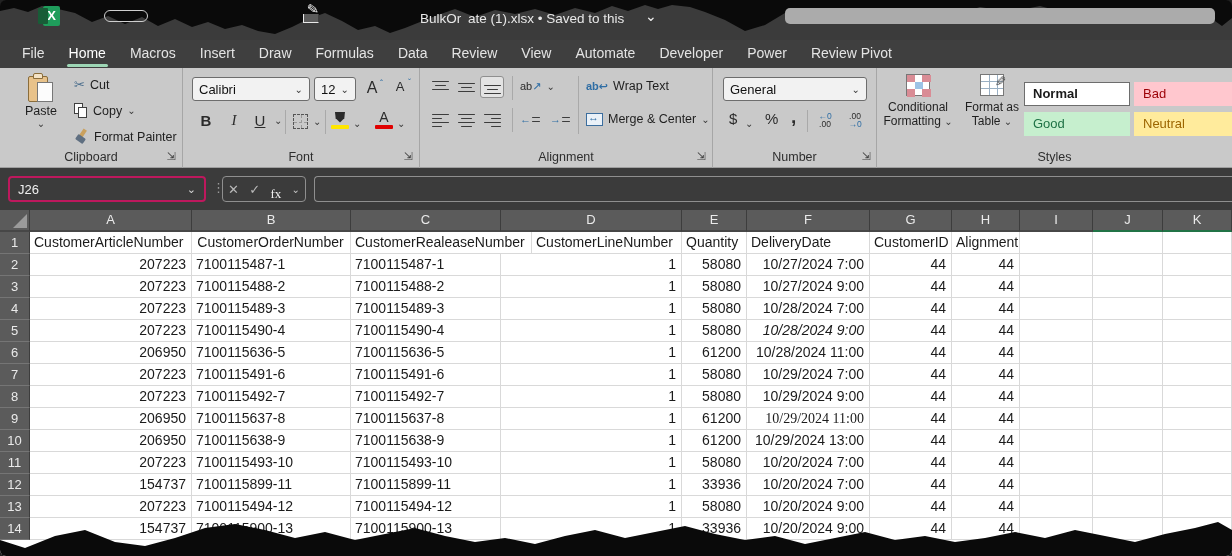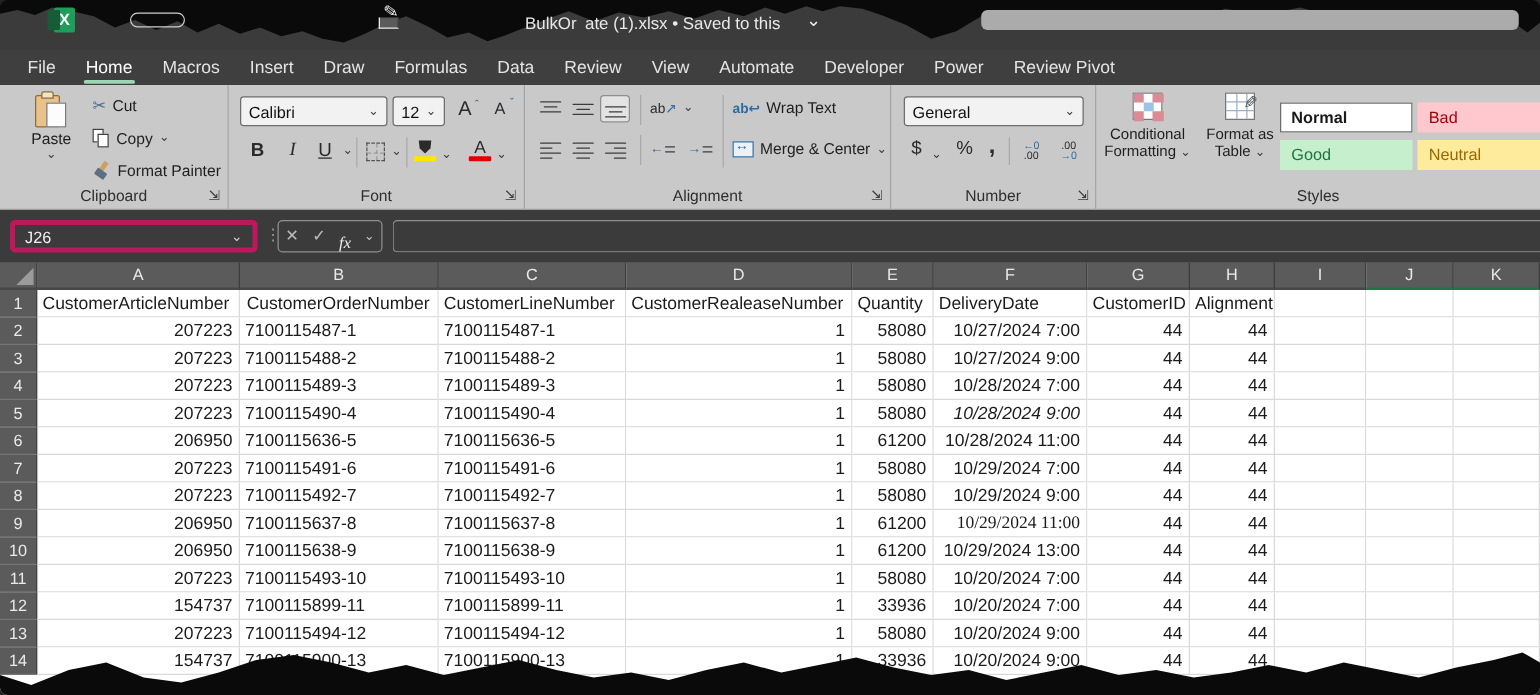--- a/index.html
+++ b/index.html
@@ -82,27 +82,27 @@
   .fat-icon{position:relative;width:24px;height:22px;margin:0 auto;border:1px solid #777;background:#fff;}
   .fat-icon .pencil{position:absolute;right:-3px;top:-2px;font-size:14px;color:#555;transform:rotate(90deg);}
   .fat-icon .r1{position:absolute;left:0;top:6px;right:0;border-top:1px solid #9ab0c4;}
   .fat-icon .r2{position:absolute;left:0;top:13px;right:0;border-top:1px solid #9ab0c4;}
   .fat-icon .c1{position:absolute;top:0;bottom:0;left:8px;border-left:1px solid #9ab0c4;}
   .fat-icon .c2{position:absolute;top:0;bottom:0;left:16px;border-left:1px solid #9ab0c4;}
   .style-chip{position:absolute;width:106px;height:24px;font-size:13px;line-height:22px;padding-left:8px;border:1px solid transparent;}
   .style-chip.first{border:1px solid #6d6d6d;outline:1px solid #fff;outline-offset:-3px;font-weight:600;}
   
   .fbar{position:absolute;left:0;top:168px;width:1232px;height:42px;background:#3b3b3b;z-index:3;}
-  .namebox{position:absolute;left:8px;top:8px;width:198px;height:26px;border:4px solid #be185d;border-radius:4px;
+  .namebox{position:absolute;left:8px;top:8px;width:198px;height:26px;border:2px solid #be185d;border-radius:4px;
            color:#f0f0f0;font-size:13px;display:flex;align-items:center;padding:0 8px;}
   .namebox .chev{color:#d8d8d8;margin-left:auto;font-size:11px;}
   .fdots{position:absolute;left:212px;top:12px;color:#9a9a9a;font-size:13px;letter-spacing:0;}
   .fxgroup{position:absolute;left:222px;top:8px;width:84px;height:26px;border:1px solid #8f8f8f;border-radius:4px;
            display:flex;align-items:center;justify-content:space-around;color:#b9b9b9;font-size:13px;}
-  .fxgroup .fx{color:#efefef;font-style:italic;font-family:"Liberation Serif","DejaVu Serif",serif;margin-top:10px;}
+  .fxgroup .fx{color:#efefef;font-family:"Liberation Serif","DejaVu Serif",serif;margin-top:10px;}
   .finput{position:absolute;left:314px;top:8px;width:926px;height:26px;border:1px solid #8f8f8f;border-radius:4px 0 0 4px;border-right:none;}
   
   .sheet{position:absolute;left:0;top:210px;width:1232px;height:346px;background:#ffffff;z-index:2;}
   .srow{display:flex;}
   .hcell{background:#5b5b5b;color:#eaeaea;font-size:13px;text-align:center;line-height:20px;height:22px;
          border-right:1px solid #3d3d3d;border-bottom:2px solid #474747;}
   .hcell.selcol{border-bottom:2px solid #217346;}
   .corner{background:#5b5b5b;border-right:1px solid #3d3d3d;border-bottom:2px solid #474747;position:relative;height:22px;}
   .corner svg{position:absolute;right:2px;bottom:2px;}
   .rhead{background:#5b5b5b;color:#eaeaea;font-size:13px;text-align:center;line-height:21px;height:22px;
@@ -403,22 +403,22 @@
         <div class="hcell" style="width: 82px;">G</div>
         <div class="hcell" style="width: 68px;">H</div>
         <div class="hcell" style="width: 73px;">I</div>
         <div class="hcell selcol" style="width: 70px;">J</div>
         <div class="hcell selcol" style="width: 69px;">K</div>
       </div>
       <div class="srow">
         <div class="rhead" style="width: 30px;">1</div>
         <div class="cell" style="width: 162px;">CustomerArticleNumber</div>
         <div class="cell" style="width: 159px; text-align: center;">CustomerOrderNumber</div>
+        <div class="cell" style="width: 181px;">CustomerRealeaseNumber</div>
         <div class="cell" style="width: 150px;">CustomerLineNumber</div>
-        <div class="cell" style="width: 181px;">CustomerRealeaseNumber</div>
         <div class="cell" style="width: 65px;">Quantity</div>
         <div class="cell" style="width: 123px;">DeliveryDate</div>
         <div class="cell" style="width: 82px;">CustomerID</div>
         <div class="cell" style="width: 68px;">Alignment</div>
         <div class="cell" style="width: 73px;"></div>
         <div class="cell" style="width: 70px;"></div>
         <div class="cell" style="width: 69px;"></div>
       </div>
       <div class="srow">
         <div class="rhead" style="width: 30px;">2</div>

